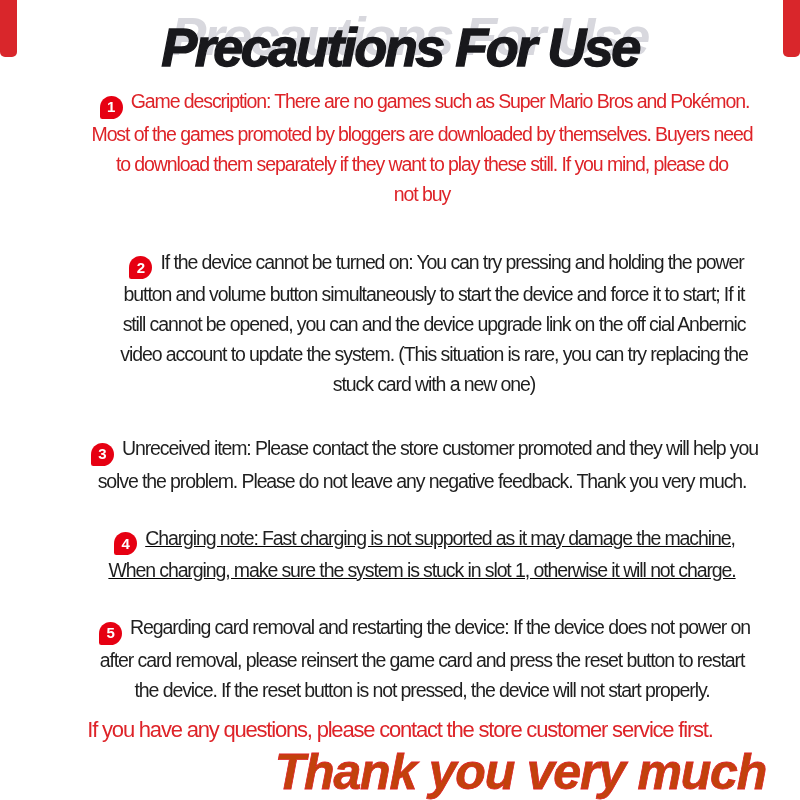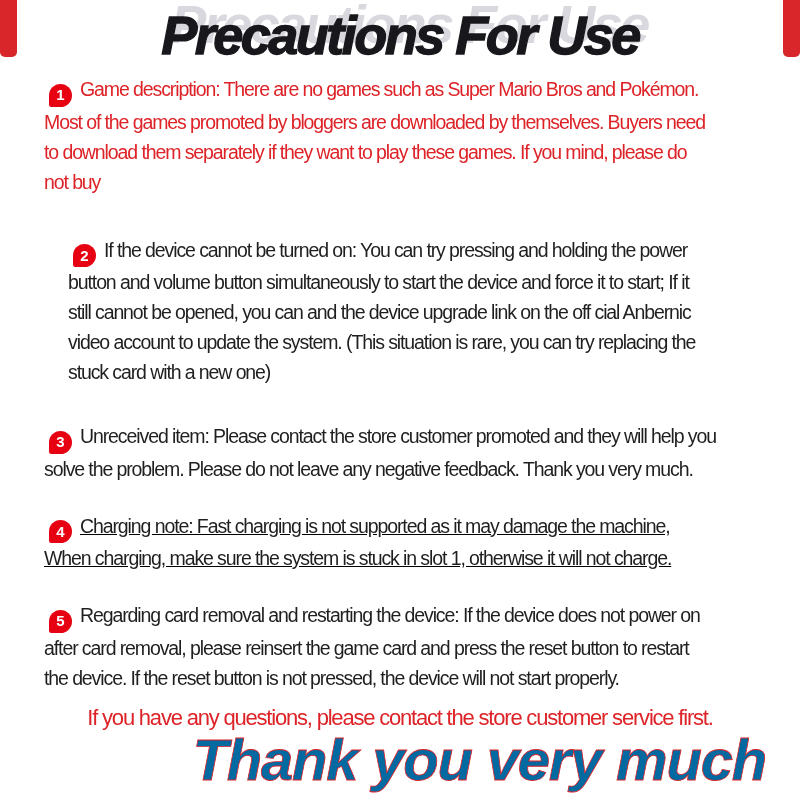--- a/index.html
+++ b/index.html
@@ -14,34 +14,34 @@
   .corner-bar {
     position: absolute;
     top: 0;
     width: 17px; height: 57px;
     background: #d9262b;
   }
   .corner-bar.left  { left: 0;  border-radius: 0 0 5px 5px; }
   .corner-bar.right { right: 0; border-radius: 0 0 5px 5px; }
 
   .title {
-    padding-top: 2px;
+    padding-top: 14px;
     text-align: center;
     font-size: 54px;
     line-height: 66px;
     font-weight: 700;
     font-style: italic;
     letter-spacing: -2.5px;
     color: #18181c;
     -webkit-text-stroke: 1.3px #18181c;
     text-shadow: 9px -11px 0 #d8d8de;
     white-space: nowrap;
   }
 
-  .items { padding: 6px 0 0 44px; }
+  .items { padding: 6px 0 0 44px; text-align: center; }
 
   .item { margin-top: 0; }
   .item + .item { }
   .item .line {
     font-size: 19.5px;
     line-height: 30px;
     letter-spacing: -1.1px;
     white-space: nowrap;
     color: #1f1f1f;
   }
@@ -76,44 +76,44 @@
     line-height: 26px;
     letter-spacing: -1.2px;
     color: #de2328;
     white-space: nowrap;
   }
 
   .thank-you {
     margin-top: 3px;
     padding-right: 34px;
     text-align: right;
-    font-size: 58px;
+    font-size: 50px;
     line-height: 52px;
     font-weight: 700;
     font-style: italic;
     letter-spacing: -1.2px;
-    color: #0369a1;
+    color: #c2410c;
     -webkit-text-stroke: 0.8px #de2328;
     white-space: nowrap;
   }
 </style>
 </head>
 <body>
 
 <div class="corner-bar left"></div>
 <div class="corner-bar right"></div>
 
 <h1 class="title">Precautions For Use</h1>
 
 <div class="items">
 
   <div class="item tone-red" id="item-1">
     <div class="line first"><span class="badge">1</span><span>Game description: There are no games such as Super Mario Bros and Pokémon.</span></div>
     <div class="line">Most of the games promoted by bloggers are downloaded by themselves. Buyers need</div>
-    <div class="line">to download them separately if they want to play these games. If you mind, please do</div>
+    <div class="line">to download them separately if they want to play these still. If you mind, please do</div>
     <div class="line">not buy</div>
   </div>
 
   <div class="item" id="item-2">
     <div class="line first"><span class="badge">2</span><span>If the device cannot be turned on: You can try pressing and holding the power</span></div>
     <div class="line">button and volume button simultaneously to start the device and force it to start; If it</div>
     <div class="line">still cannot be opened, you can and the device upgrade link on the off cial Anbernic</div>
     <div class="line">video account to update the system. (This situation is rare, you can try replacing the</div>
     <div class="line">stuck card with a new one)</div>
   </div>

